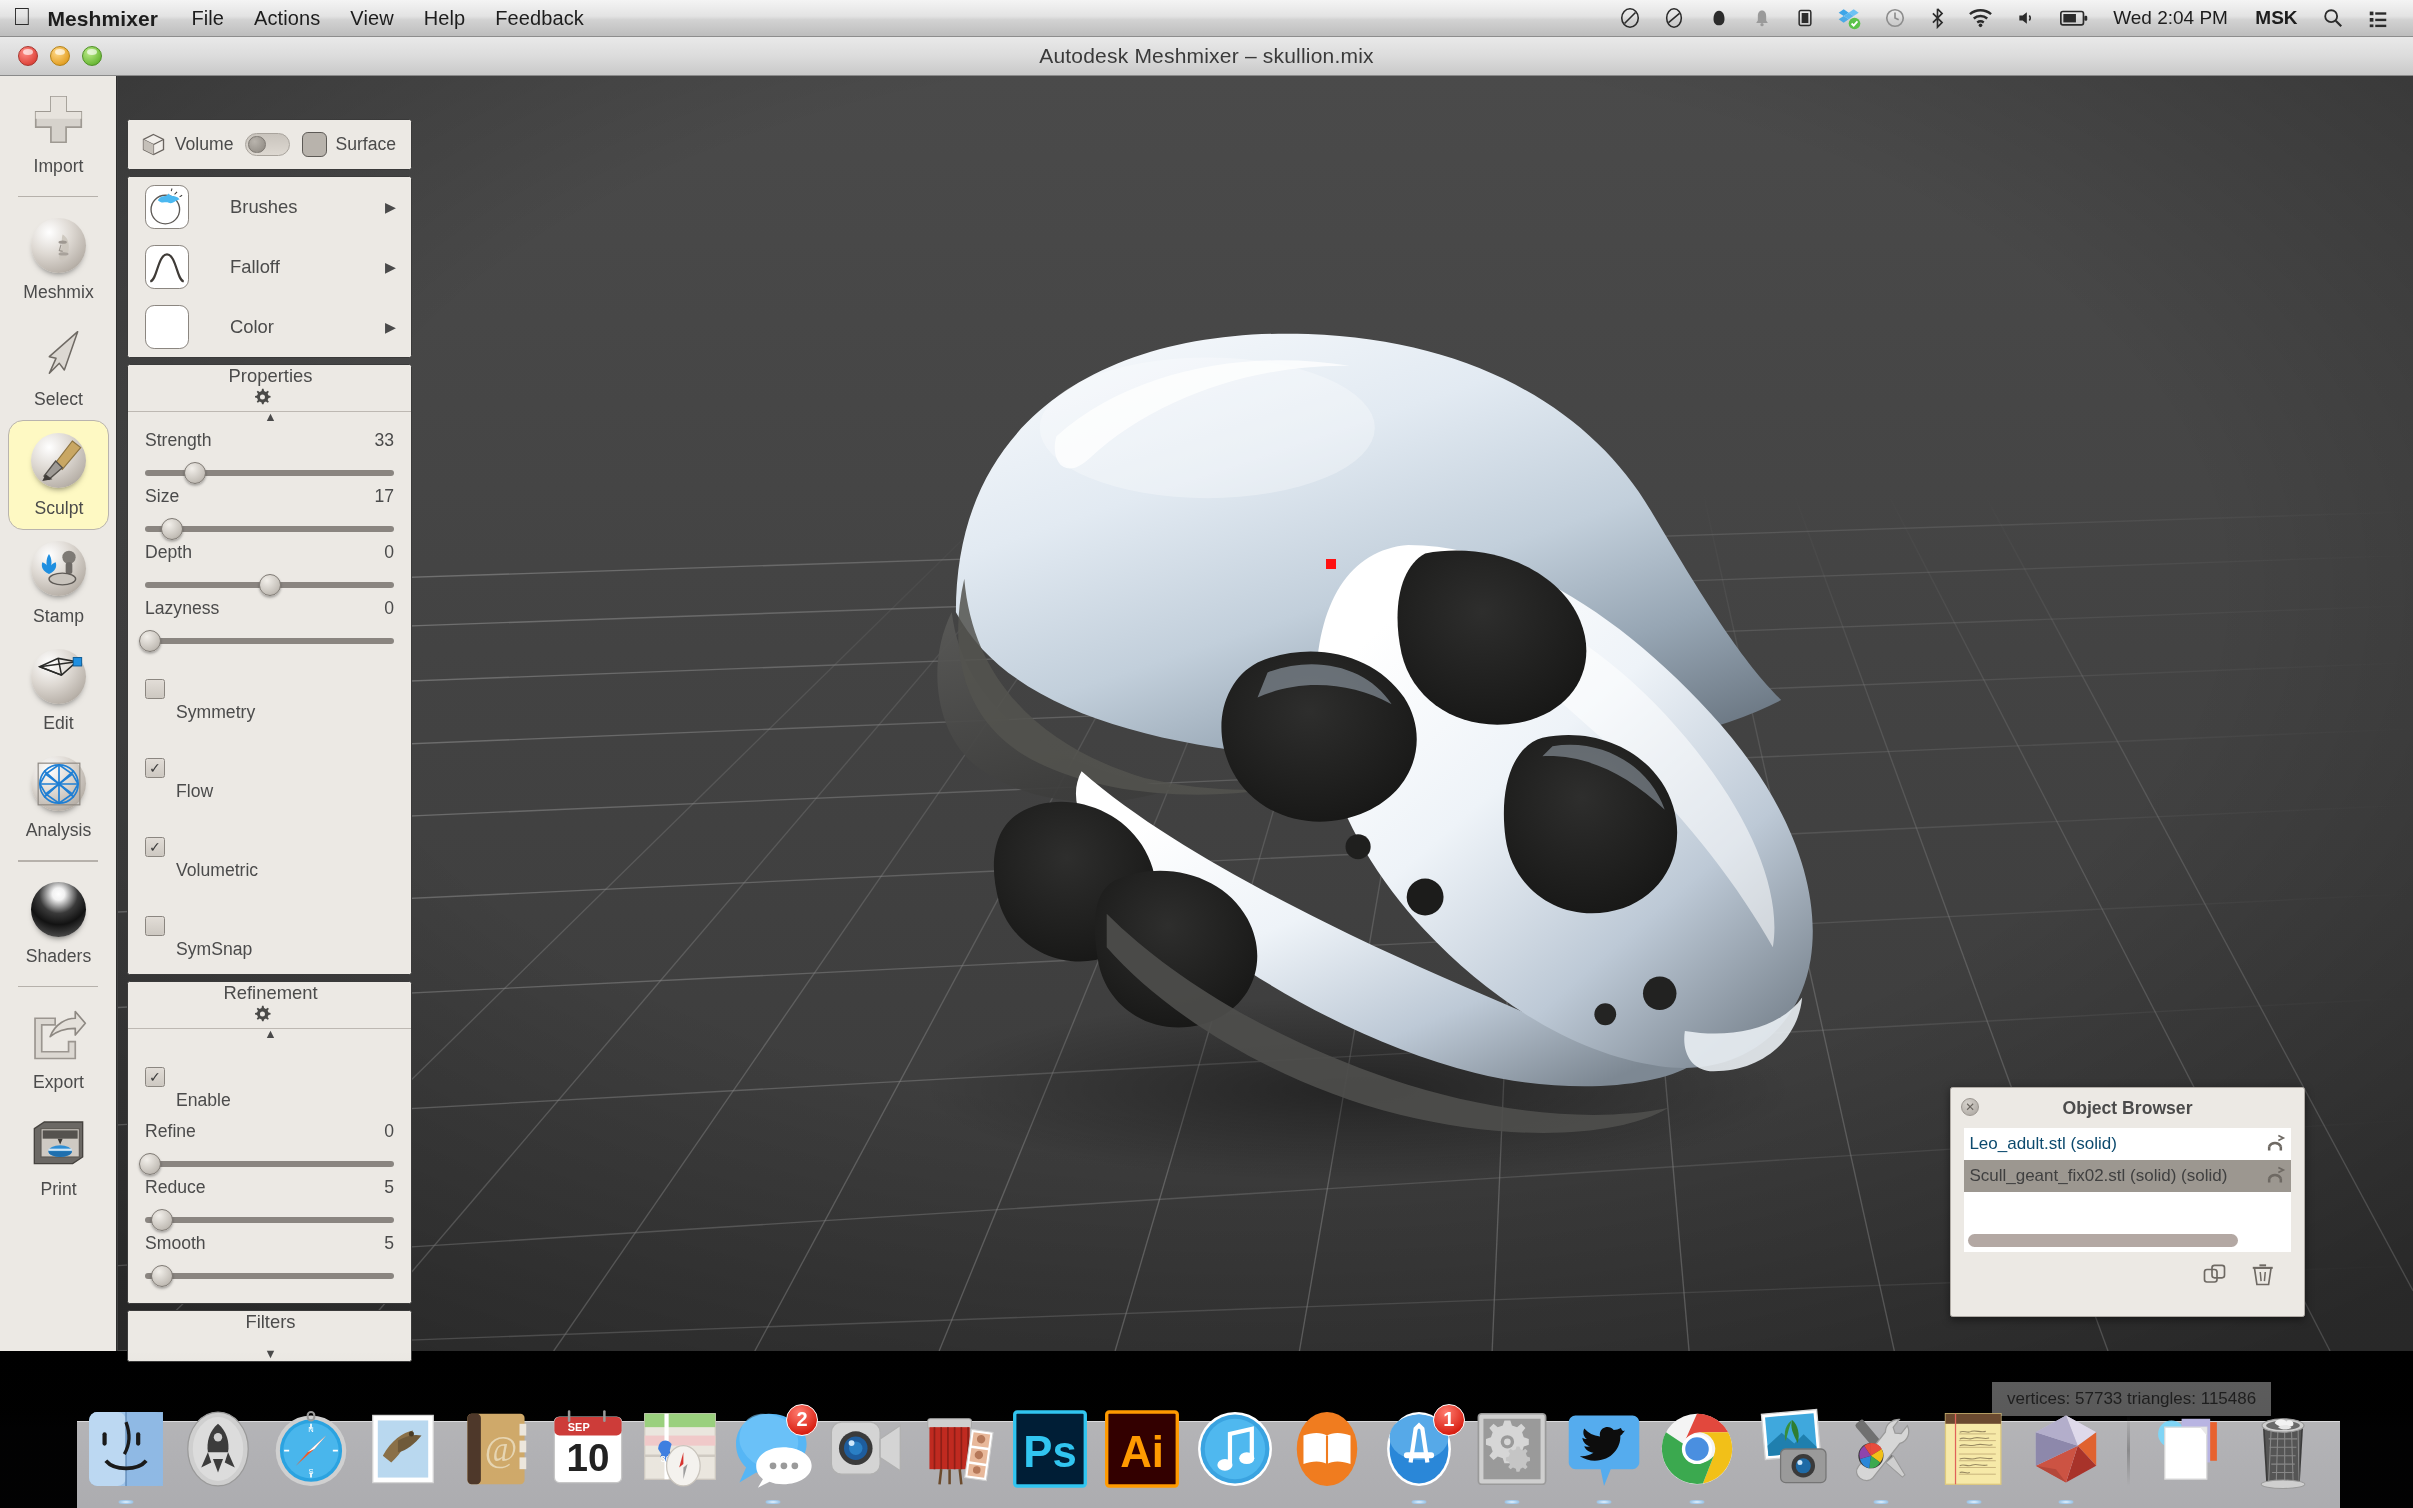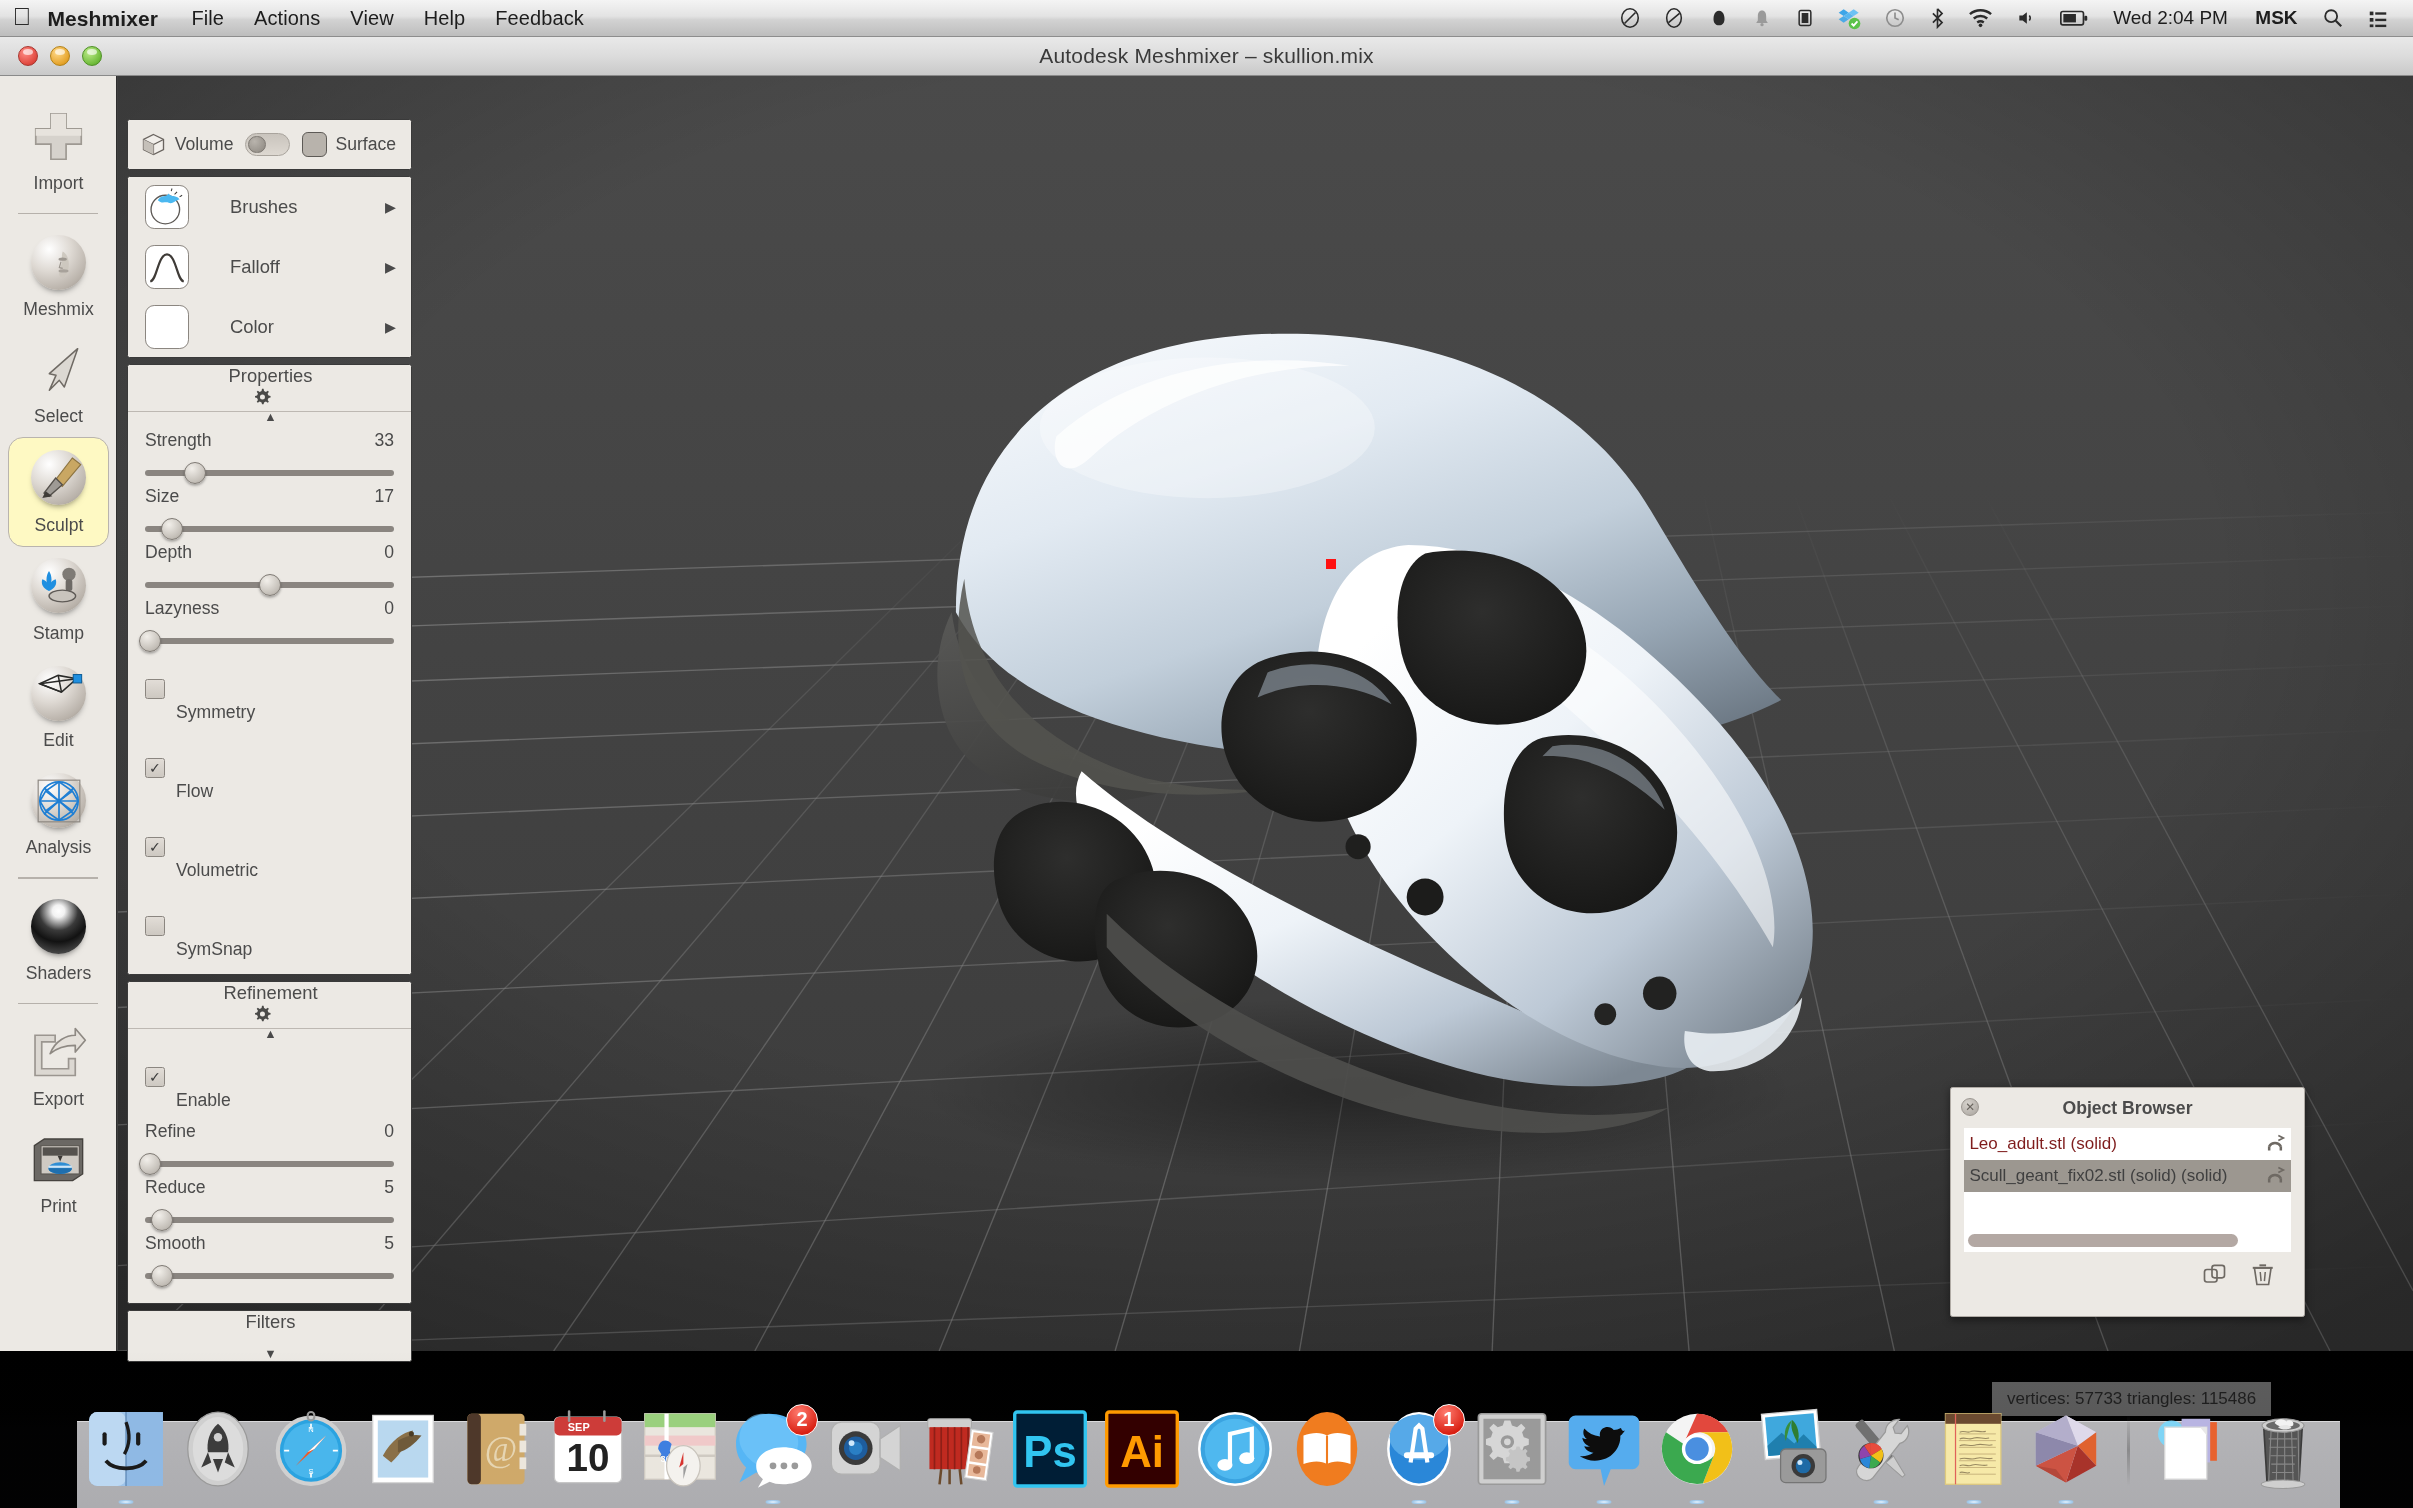--- a/index.html
+++ b/index.html
@@ -53,21 +53,21 @@
   .tl.yellow{ background:radial-gradient(circle at 35% 30%,#ffd98a,#e5a32a 70%,#b87f16); border:0.8px solid #b48218;}
   .tl.green{ background:radial-gradient(circle at 35% 30%,#bdeb8a,#6fbb3a 70%,#4e8f26); border:0.8px solid #4f9127;}
   #titlebar .wtitle{
     width:100%; text-align:center; font-size:21px; color:#3a3a3a; letter-spacing:0.2px;
   }
 
   
   #toolbar{
     position:absolute; left:0; top:39px; width:117px; height:1275px;
     background:#ece9e4; border-right:0.8px solid #2e2e2e;
-    padding-top:21px;
+    padding-top:4px;
   }
   .tbtn{ width:117px; display:flex; flex-direction:column; align-items:center; padding:8.4px 0 10px; cursor:default;}
   .tbtn .glyph{ width:62px; height:62px; display:flex; align-items:center; justify-content:center; }
   .tbtn .lbl{ font-size:17.6px; color:#4b4b4b; margin-top:5.9px; }
   .tbtn.active{ background:#fef9c3; border:0.8px solid #b9b4ae; border-radius:15px; width:101px; margin:0 8.4px; }
   .tdiv{ width:80px; height:1.7px; background:#b6b1ab; margin:8.4px auto; }
   .sphere{
     width:55px;height:55px;border-radius:50%;
     background:radial-gradient(circle at 33% 26%,#ffffff 0%,#ded9d3 40%,#b9b2aa 75%,#8e8780 100%);
     box-shadow:0 4.2px 5.9px -3.4px rgba(0,0,0,.5);
@@ -167,21 +167,21 @@
   #objbrowser .obclose{
     position:absolute; left:10px; top:10px; width:18.4px;height:18.4px;border-radius:50%;
     background:radial-gradient(circle at 35% 30%,#d6d2cc,#a8a39d);
     border:0.8px solid #9c9791; display:flex;align-items:center;justify-content:center;
     font-size:11.7px; color:#6a655f; line-height:1;
   }
   #objbrowser .oblist{
     margin:0 13.4px; background:#fff; height:124px; position:relative; overflow:hidden;
   }
   .obrow{ height:32px; display:flex; align-items:center; padding:0 3.4px 0 5px; }
-  .obrow .on{ flex:1; font-size:17px; color:#7f1d1d; white-space:nowrap; overflow:hidden;}
+  .obrow .on{ flex:1; font-size:17px; color:#0c4a6e; white-space:nowrap; overflow:hidden;}
   .obrow.sel{ background:#9c9790; }
   .obrow.sel .on{ color:#404040; }
   .obrow .magnet{ width:23.5px; height:22px; flex:0 0 23.5px;}
   .obscroll{
     position:absolute; left:3.4px; bottom:5px; width:270px; height:13.4px;
     border-radius:6.7px; background:#b3a8a3;
   }
   #objbrowser .obfoot{ display:flex; justify-content:flex-end; align-items:center; gap:23.5px; padding:10px 28.5px 0 0;}
   .obicon{ width:25px; height:27px; color:#6e6963; }
 

